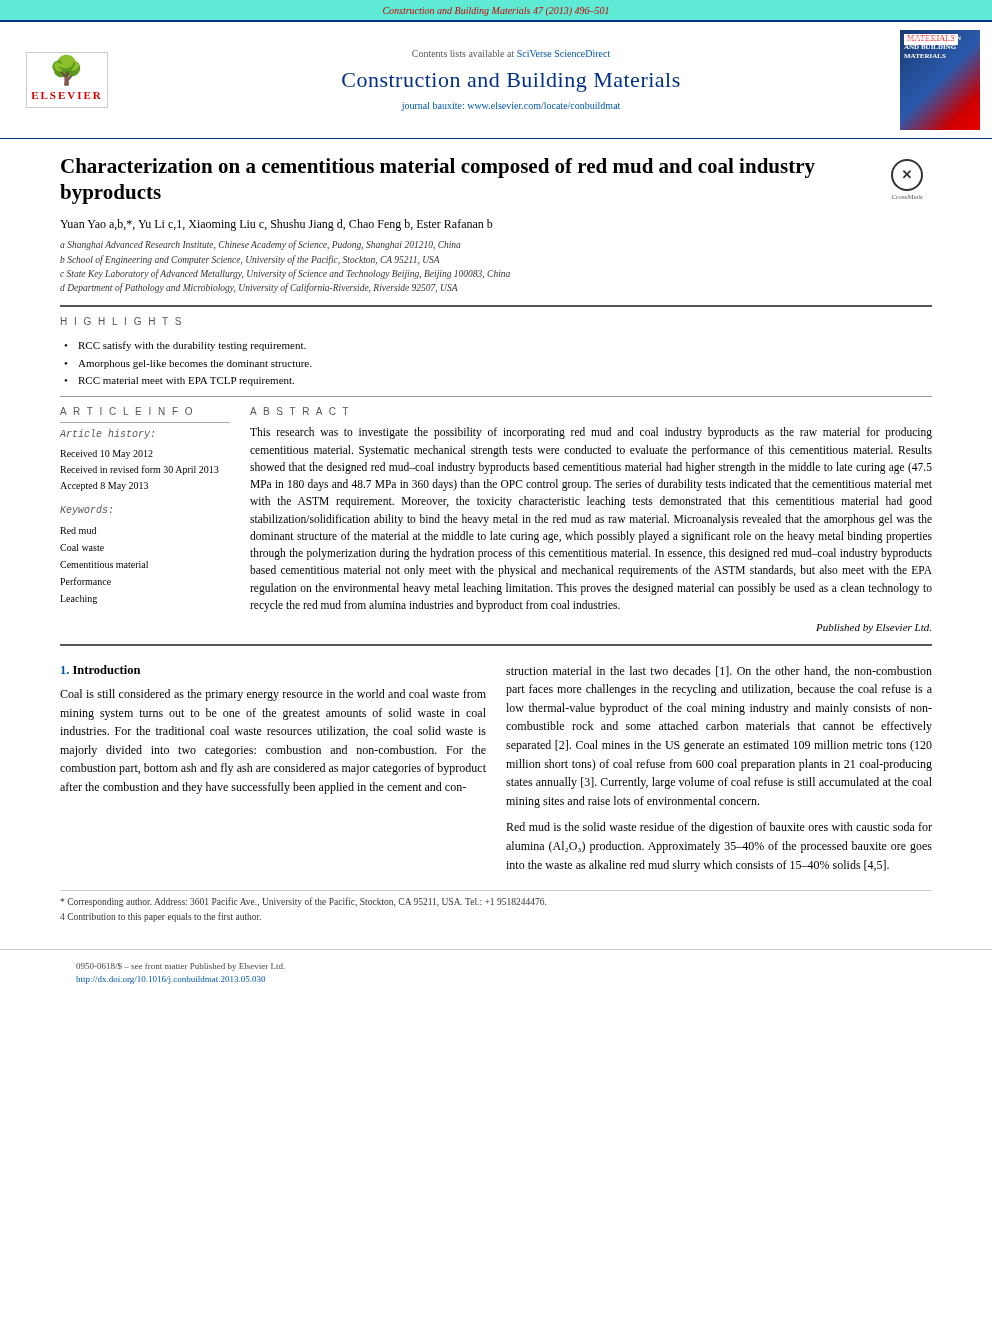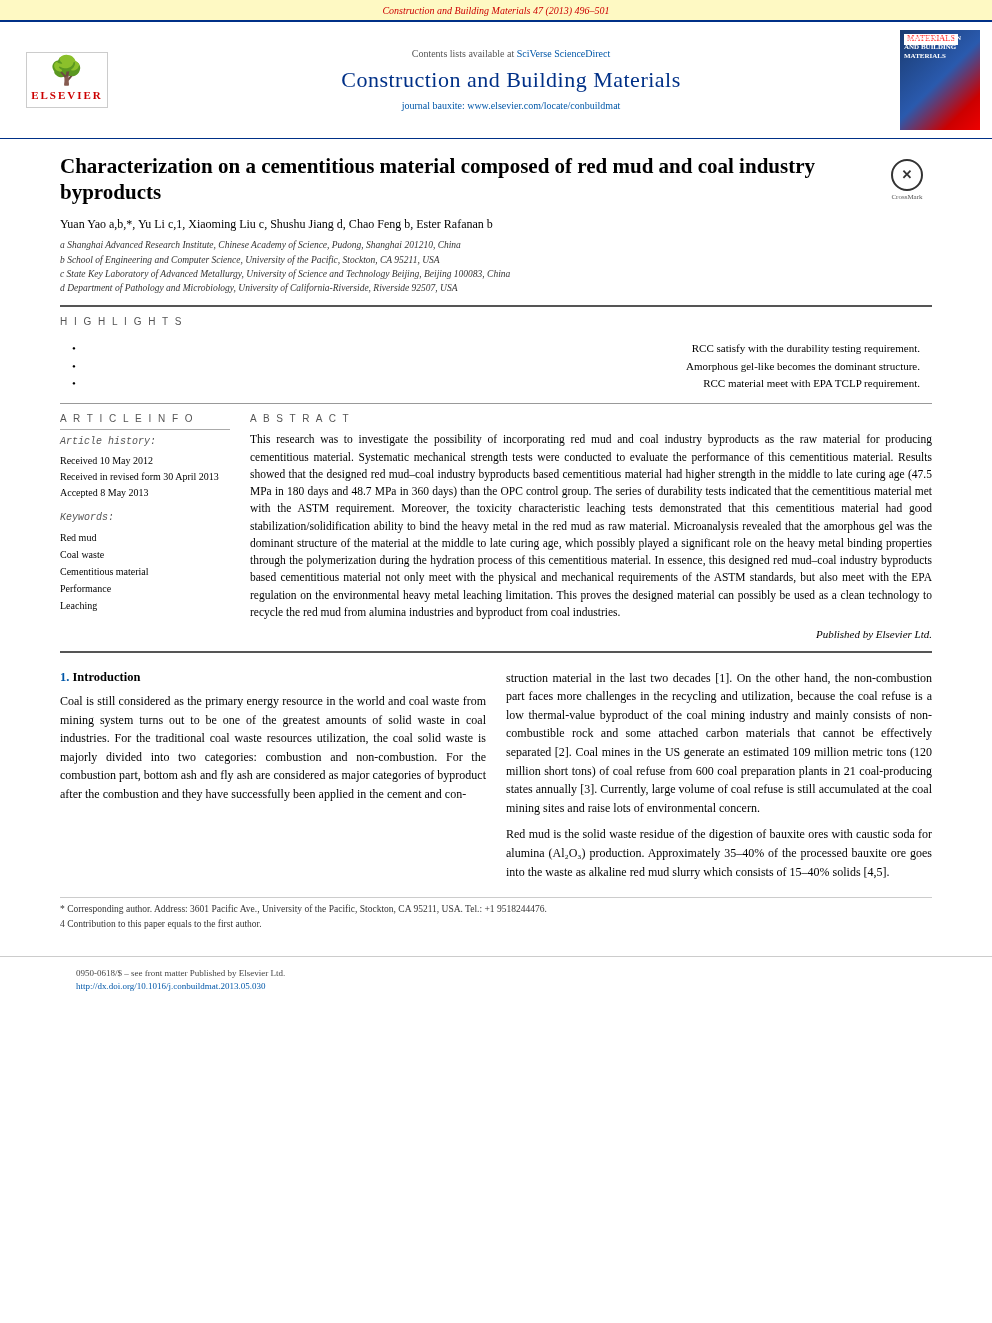--- a/index.html
+++ b/index.html
@@ -8,21 +8,21 @@
       background: #fff;
       color: #000;
       width: 992px;
       min-height: 1323px;
       font-size: 13px;
       line-height: 1.4;
     }
 
     
     .top-bar {
-      background: #fef9c3;
+      background: #5eead4;
       text-align: center;
       font-size: 10px;
       color: #c00;
       padding: 4px 0 2px;
       font-style: italic;
     }
 
     .journal-header {
       display: flex;
       align-items: center;
@@ -204,22 +204,21 @@
       letter-spacing: 2px;
       color: #555;
       text-transform: uppercase;
       font-weight: normal;
       margin-bottom: 9px;
       font-family: Arial, sans-serif;
     }
     .highlights-list {
       list-style: none;
       padding: 0;
-      margin: 12px;
-      text-align: right;
+      margin: 4px;
     }
     .highlights-list li {
       font-size: 11px;
       color: #000;
       margin-bottom: 2px;
       padding-left: 14px;
       position: relative;
     }
     .highlights-list li::before {
       content: '•';

